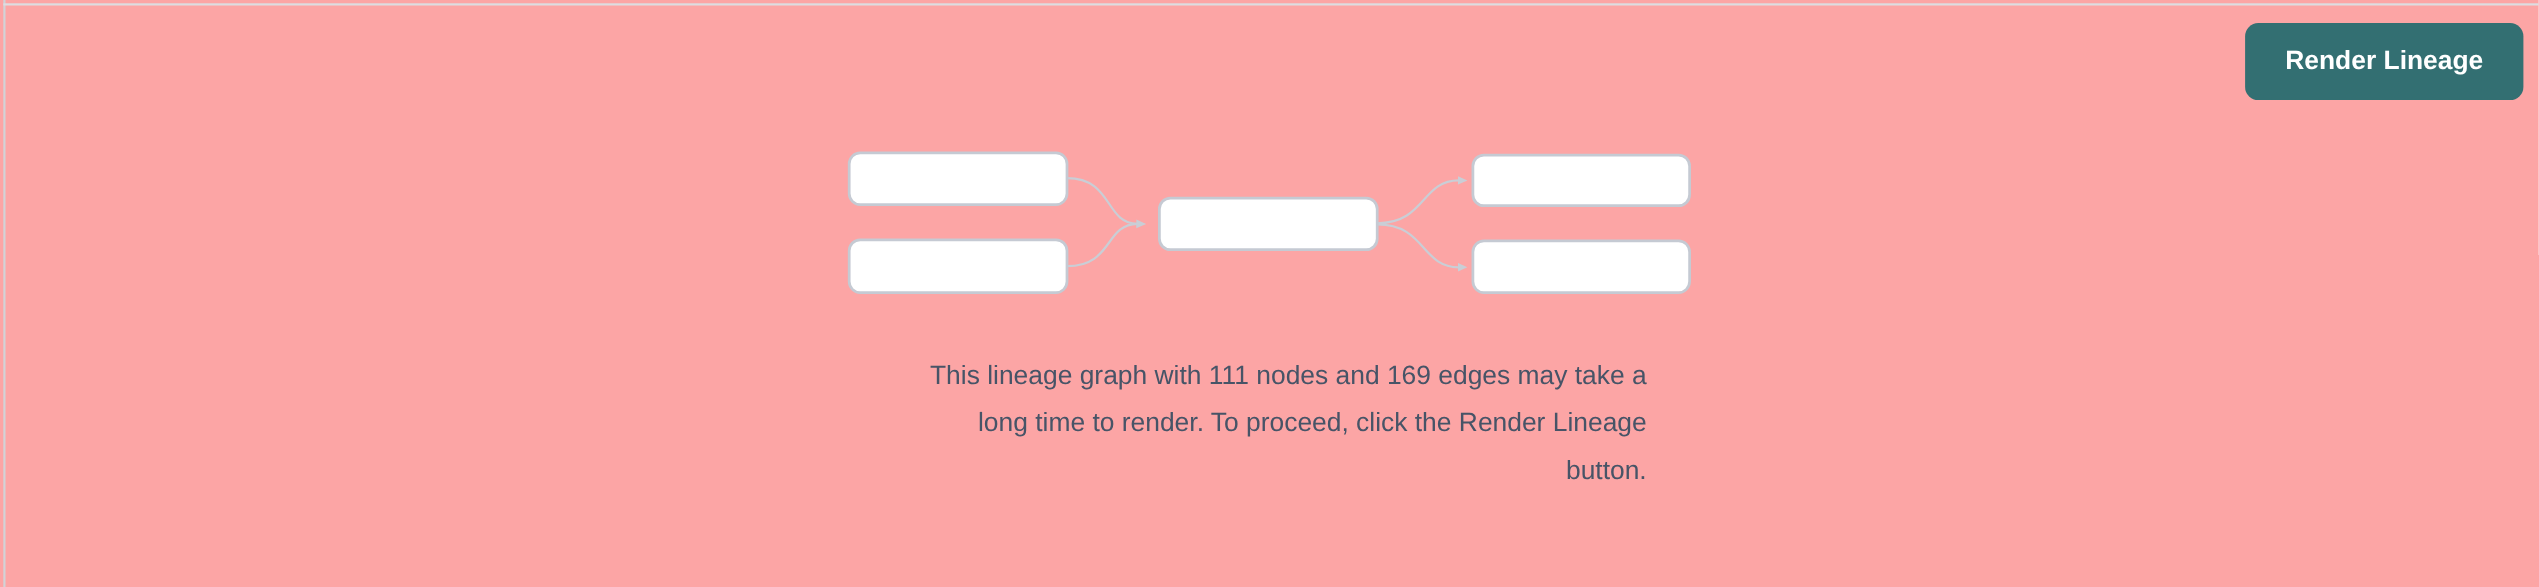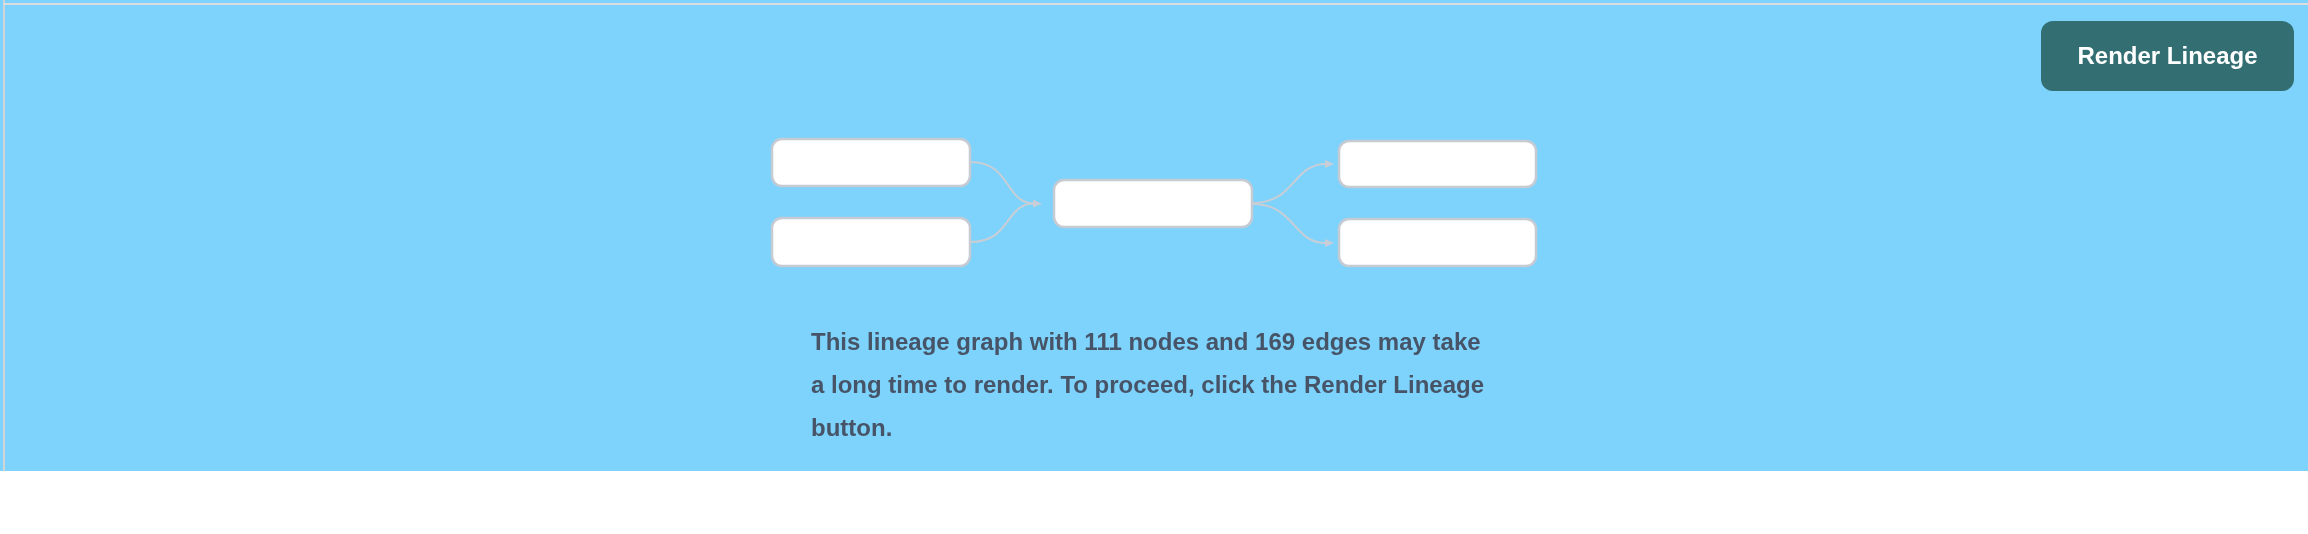--- a/index.html
+++ b/index.html
@@ -4,22 +4,22 @@
 <style>
   html, body {
     margin: 0;
     padding: 0;
     background: #ffffff;
     font-family: "Liberation Sans", sans-serif;
   }
   .panel {
     position: relative;
     width: 2308px;
-    height: 471px;
-    background: #7dd3fc;
+    height: 534px;
+    background: #fca5a5;
     overflow: hidden;
   }
   .panel-left-border {
     position: absolute;
     left: 3px;
     top: 0;
     bottom: 0;
     width: 2px;
     background: #d2d3d7;
   }
@@ -58,22 +58,22 @@
   }
   .lineage-svg {
     display: block;
     margin: 0 auto;
   }
   .message {
     max-width: 686px;
     margin: 50px auto 0 auto;
     font-size: 24px;
     line-height: 43px;
-    font-weight: bold;
-    text-align: left;
+    font-weight: normal;
+    text-align: right;
   }
 </style>
 </head>
 <body>
 
 <div class="panel">
 
   <div class="panel-left-border"></div>
   <div class="panel-top-border"></div>
 

